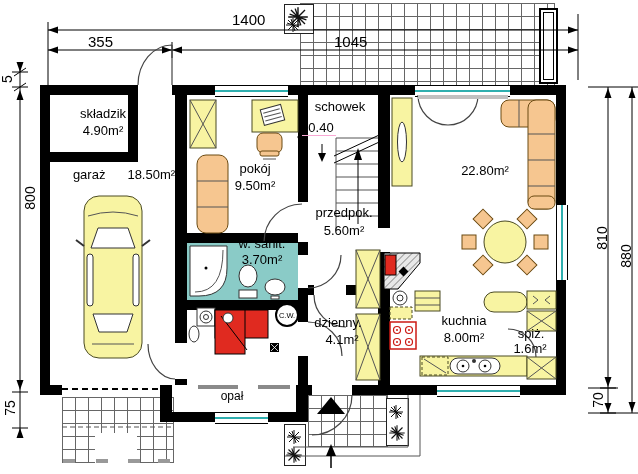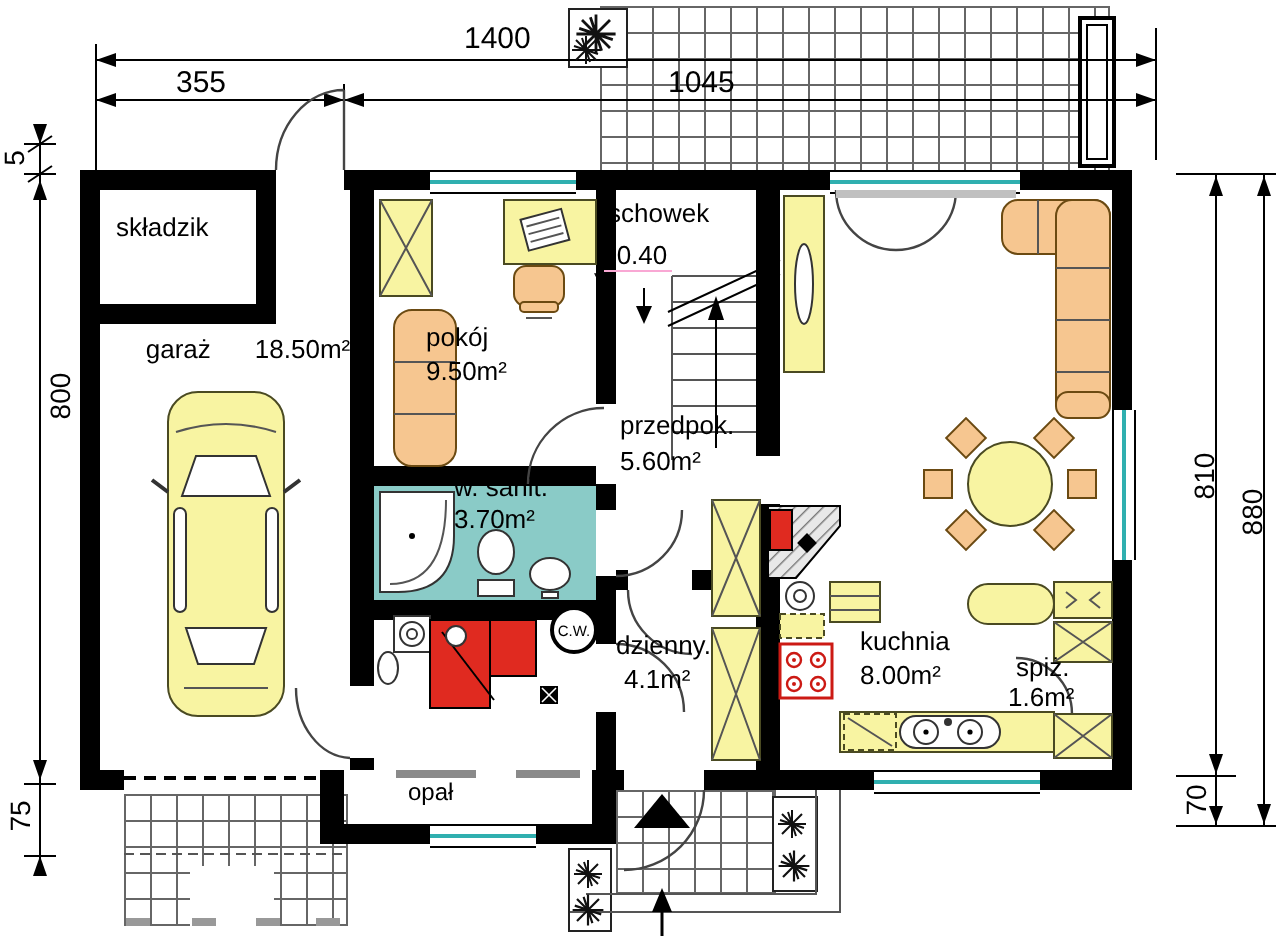--- a/index.html
+++ b/index.html
@@ -14,21 +14,21 @@
          background-size:13px 13px;background-position:-1px -1px}
   .winH{position:absolute;background:#fff;border-top:1px solid #000;border-bottom:1px solid #000;
         display:flex;flex-direction:column;justify-content:center}
   .winH i{display:block;height:2px;background:var(--glass,#2FAFAF)}
   .winV{position:absolute;background:#fff;border-left:1px solid #000;border-right:1px solid #000;
         display:flex;flex-direction:row;justify-content:center}
   .winV i{display:block;width:2px;background:var(--glass,#2FAFAF)}
   .rail{position:absolute;border:2px solid #000;background:#fff}
   .rail>div{position:absolute;inset:2px;border:1px solid #000}
   .planter{position:absolute;border:1px solid #222;background:#fff}
-  .lab{position:absolute;font-size:13px;line-height:1.1;white-space:nowrap}
+  .lab{position:absolute;text-align:center;font-size:13px;line-height:1.1;white-space:nowrap}
   .row{display:flex;justify-content:center;gap:22px}
   .dim{position:absolute;font-size:15px;text-align:left;white-space:nowrap}
   .vdim{position:absolute;font-size:14px;text-align:center;white-space:nowrap;
         transform:rotate(-90deg)}
   .level{border-bottom:1px solid #f9a8d4;padding:0 2px}
   .lvl-icon{position:absolute;font-size:10px}
   .cw{position:absolute;font-size:7.5px;font-weight:normal;text-align:center}
   svg .furn{fill:var(--furniture,#F8F4A2);stroke:#4a4a22;stroke-width:1}
   svg .uphol{fill:var(--upholstery,#F6C690);stroke:#6b4а12}
   svg .uphol{fill:var(--upholstery,#F6C690);stroke:#6b4a12;stroke-width:1}
@@ -324,33 +324,35 @@
       <use href="#plant" transform="translate(298,17) scale(1.4)"></use>
       <use href="#plant" transform="translate(293,25)"></use>
       <use href="#plant" transform="translate(396,412)"></use>
       <use href="#plant" transform="translate(397,433) scale(1.1)"></use>
       <use href="#plant" transform="translate(294,437)"></use>
       <use href="#plant" transform="translate(294,455) scale(1.1)"></use>
     </g>
   </svg>
 
   <div class="lab" style="left:58px;top:107px;width:90px">składzik</div>
+  <div class="lab" style="left:58px;top:124px;width:90px">4.90m²</div>
 
   <div class="lab row" style="left:68px;top:168px;width:112px">
     <span>garaż</span>
     <span>18.50m²</span>
   </div>
 
   <div class="lab" style="left:213px;top:162px;width:84px">pokój</div>
   <div class="lab" style="left:213px;top:179px;width:84px">9.50m²</div>
 
   <div class="lab" style="left:304px;top:100px;width:72px">schowek</div>
   <div class="lab level" style="left:302px;top:121px">-0.40</div>
   <span class="lvl-icon" style="left:297px;top:134px">▽</span>
 
+  <div class="lab" style="left:425px;top:164px;width:120px">22.80m²</div>
 
   <div class="lab" style="left:310px;top:206px;width:68px">przedpok.</div>
   <div class="lab" style="left:310px;top:224px;width:68px">5.60m²</div>
 
   <div class="lab" style="left:227px;top:237px;width:70px">w. sanit.</div>
   <div class="lab" style="left:227px;top:253px;width:70px">3.70m²</div>
 
   <div class="lab" style="left:308px;top:316px;width:60px">dzienny.</div>
   <div class="lab" style="left:312px;top:333px;width:60px">4.1m²</div>
 

